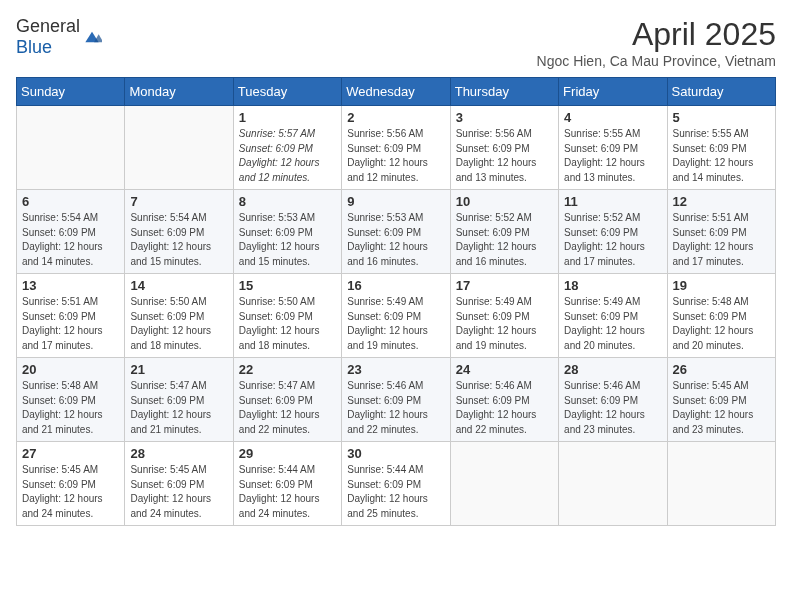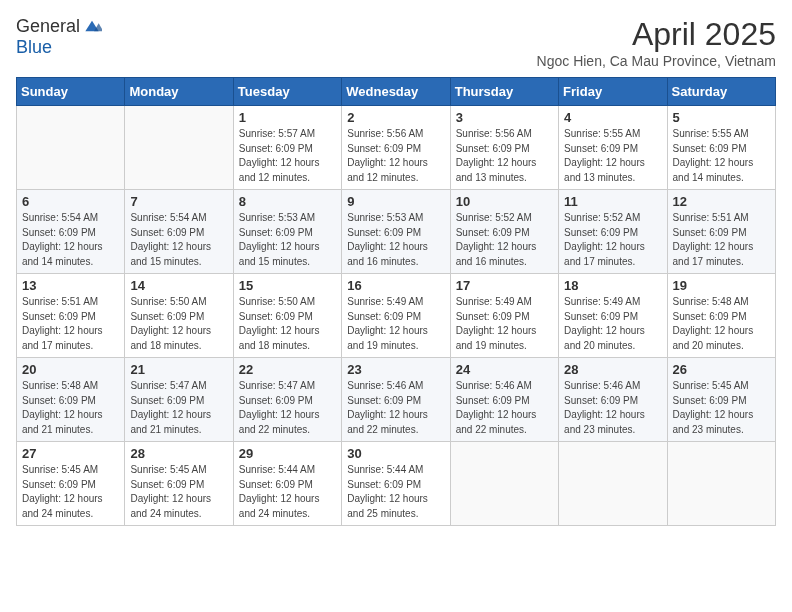--- a/index.html
+++ b/index.html
@@ -11,20 +11,21 @@
       padding: 16px;
     }
     .header {
       display: flex;
       justify-content: space-between;
       align-items: flex-start;
       margin-bottom: 8px;
     }
     .logo {
       display: flex;
+      align-items: center;
     }
     .logo-text-general {
       font-size: 18px;
       color: #333;
       font-weight: normal;
     }
     .logo-text-blue {
       font-size: 18px;
       color: #1a5fa8;
       font-weight: normal;
@@ -50,21 +51,21 @@
     }
     .calendar {
       width: 100%;
       border-collapse: collapse;
       border: 1px solid #ccc;
     }
     .calendar th {
       background-color: #2a6ab5;
       color: #fff;
       font-size: 13px;
-      font-weight: bold;
+      font-weight: normal;
       padding: 6px 4px;
       text-align: left;
       border: 1px solid #1a5090;
     }
     .calendar td {
       width: 14.28%;
       vertical-align: top;
       padding: 4px 5px;
       border: 1px solid #ccc;
       font-size: 10.5px;
@@ -123,21 +124,21 @@
         <th>Friday</th>
         <th>Saturday</th>
       </tr>
   </thead>
   <tbody id="calendar-body">
   <tr class="week-row">
         <td class="empty"></td>
         <td class="empty"></td>
         <td>
           <span class="day-number">1</span>
-          <div class="day-info" style="white-space: pre-line;">Sunrise: 5:57 AM
+          <div class="day-info" style="white-space: pre-line; font-style: italic;">Sunrise: 5:57 AM
 Sunset: 6:09 PM
 Daylight: 12 hours and 12 minutes.</div>
         </td>
         <td>
           <span class="day-number">2</span>
           <div class="day-info" style="white-space: pre-line;">Sunrise: 5:56 AM
 Sunset: 6:09 PM
 Daylight: 12 hours and 12 minutes.</div>
         </td>
         <td>

